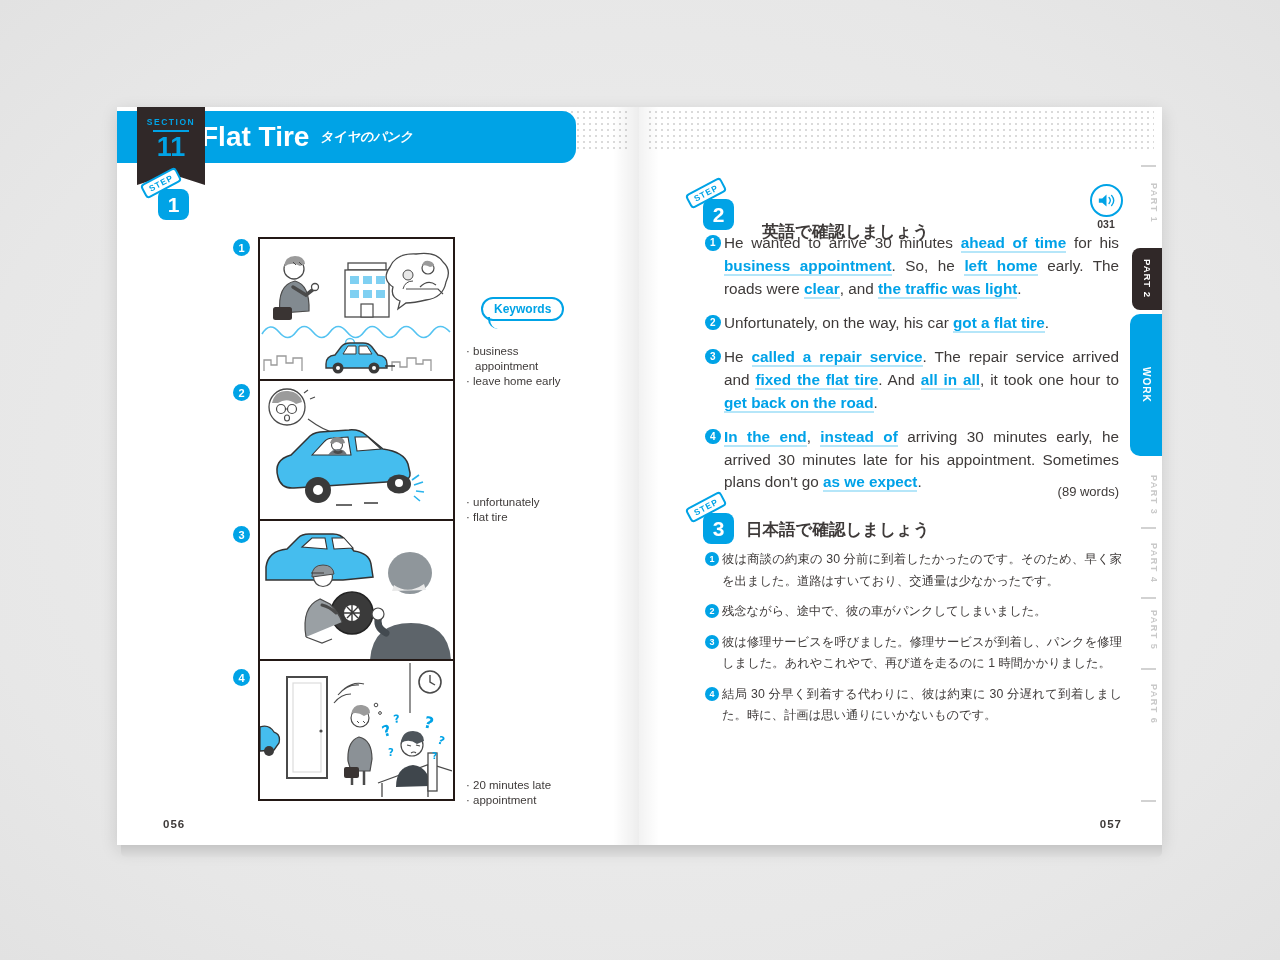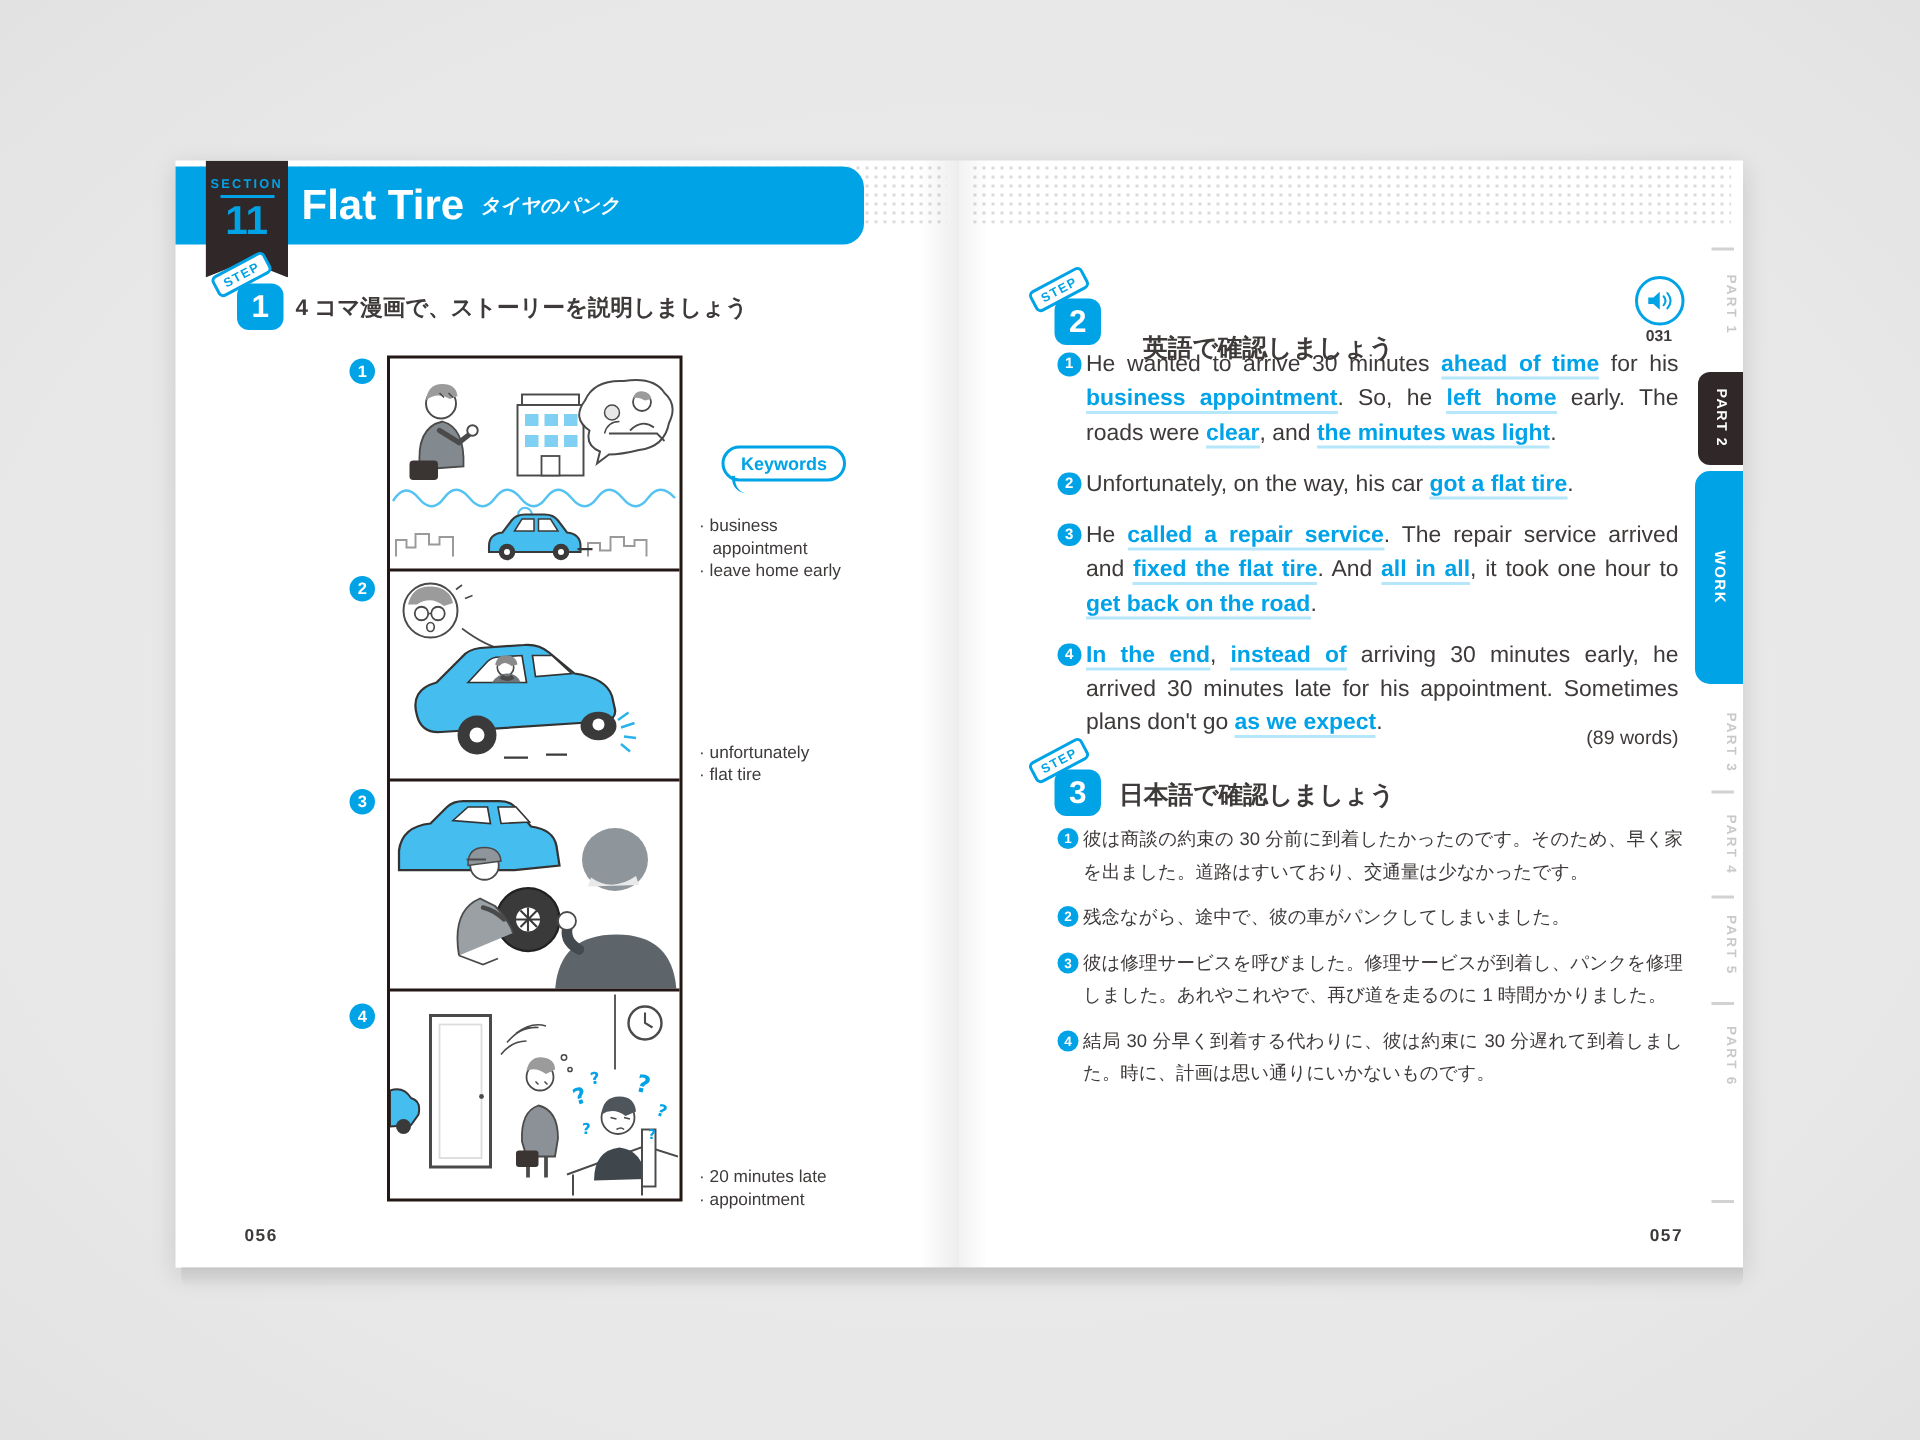--- a/index.html
+++ b/index.html
@@ -25,21 +25,21 @@
   .book-edge{position:absolute;left:121px;top:845px;width:1041px;height:12px;
         background:linear-gradient(to bottom,#c6c6c6,#dedede);border-radius:0 0 5px 5px;}
   .dots{position:absolute;left:8px;right:8px;top:2px;height:40px;
         background-image:radial-gradient(circle,#dadada 1.1px,transparent 1.3px);
         background-size:6px 6px;}
   
   .banner{position:absolute;left:0;top:4px;width:459px;height:52px;background:var(--accent);
         border-radius:0 14px 14px 0;z-index:3;display:flex;align-items:center;}
   .banner .title-en{color:#fff;font-weight:bold;font-size:28px;margin-left:84px;}
   .banner .title-ja{color:#fff;font-weight:bold;font-size:13px;margin-left:12px;transform:skewX(-10deg);}
-  .ribbon{position:absolute;left:20px;top:0;width:55px;height:78px;background:var(--dark);z-index:4;
+  .ribbon{position:absolute;left:20px;top:0;width:68px;height:78px;background:var(--dark);z-index:4;
         clip-path:polygon(0 0,100% 0,100% 100%,50% 86%,0 100%);text-align:center;}
   .ribbon .sec{color:var(--accent);font-size:8.5px;font-weight:bold;letter-spacing:1.5px;padding-top:10px;}
   .ribbon .line{width:36px;height:2px;background:var(--accent);margin:3px auto 1px;}
   .ribbon .num{color:var(--accent);font-size:27px;font-weight:bold;line-height:1.1;}
   
   .step-badge{position:absolute;z-index:5;}
   .step-badge .sq{width:31px;height:31px;background:var(--accent);border-radius:8px;color:#fff;
         font-size:21px;font-weight:bold;display:flex;align-items:center;justify-content:center;}
   .step-badge .tag{position:absolute;left:-17px;top:-14px;background:#fff;border:2px solid var(--accent);
         border-radius:4px;color:var(--accent);font-size:8.5px;font-weight:bold;letter-spacing:1px;
@@ -118,21 +118,20 @@
     <div class="ribbon">
       <div class="sec">SECTION</div>
       <div class="line"></div>
       <div class="num">11</div>
     </div>
 
     <div class="step-badge sb1">
       <span class="tag">STEP</span>
       <span class="sq">1</span>
     </div>
-    <h2 class="h-step1">4 コマ漫画で、ストーリーを説明しましょう</h2>
 
     <div class="comic-nums">
       <span style="top:132px">1</span>
       <span style="top:277px">2</span>
       <span style="top:419px">3</span>
       <span style="top:562px">4</span>
     </div>
 
     <div class="comic">
 
@@ -293,21 +292,21 @@
           <path d="M13,4.5 q3,3.5 0,7" stroke="#00a3e6" stroke-width="1.6" fill="none" stroke-linecap="round"></path>
           <path d="M16,2 q5,6 0,12" stroke="#00a3e6" stroke-width="1.6" fill="none" stroke-linecap="round"></path>
         </svg>
       </div>
       <div class="trk">031</div>
     </div>
 
     <ol id="sentences">
         <li>
           <span class="numchip">1</span>
-          <p class="sent">He wanted to arrive 30 minutes <span class="hl">ahead of time</span> for his <span class="hl">business appointment</span>. So, he <span class="hl">left home</span> early. The roads were <span class="hl">clear</span>, and <span class="hl">the minutes was light</span>.</p>
+          <p class="sent">He wanted to arrive 30 minutes <span class="hl">ahead of time</span> for his <span class="hl">business appointment</span>. So, he <span class="hl">left home</span> early. The roads were <span class="hl">clear</span>, and <span class="hl">the traffic was light</span>.</p>
         </li>
         <li>
           <span class="numchip">2</span>
           <p class="sent">Unfortunately, on the way, his car <span class="hl">got a flat tire</span>.</p>
         </li>
         <li>
           <span class="numchip">3</span>
           <p class="sent">He <span class="hl">called a repair service</span>. The repair service arrived and <span class="hl">fixed the flat tire</span>. And <span class="hl">all in all</span>, it took one hour to <span class="hl">get back on the road</span>.</p>
         </li>
         <li>

